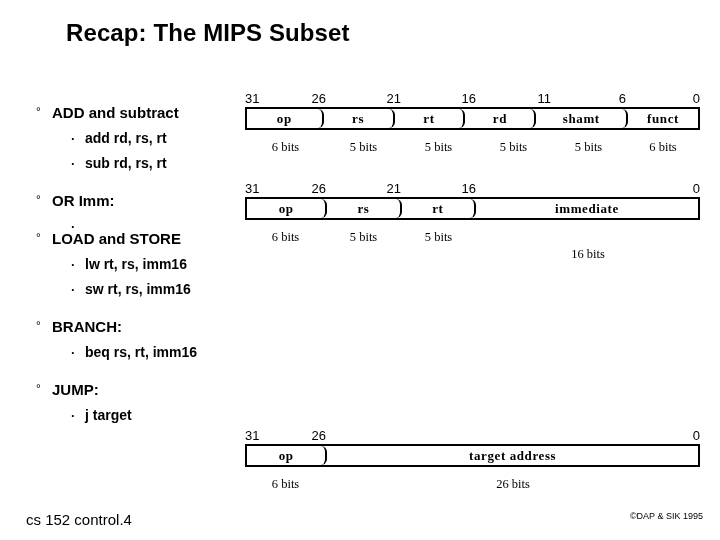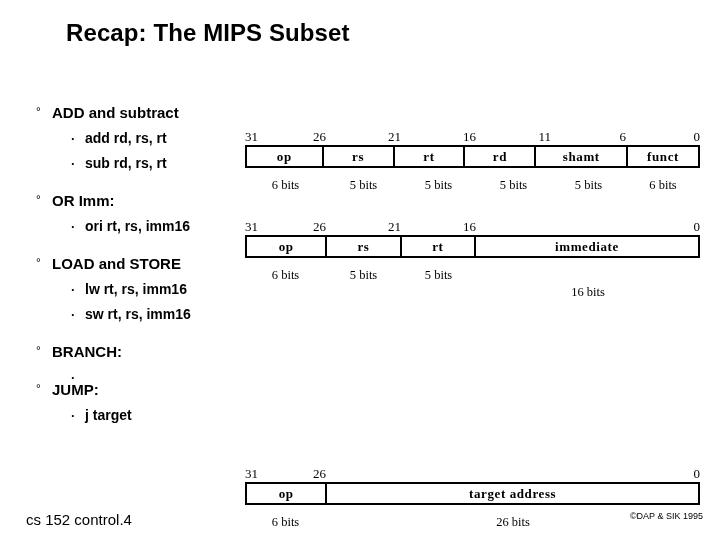--- a/index.html
+++ b/index.html
@@ -69,24 +69,23 @@
   }
   .grp-gap { height: 12px; }
 
   
   .fmt {
     position: absolute;
   }
   .fmt-bits {
     position: relative;
     height: 16px;
-    font-family: Liberation Serif, serif;
+    font-family: Liberation Sans, sans-serif;
     font-size: 13px;
     color: #000;
-    margin-top: 38px;
   }
   .fmt-bits span {
     position: absolute;
     top: 0;
     white-space: nowrap;
   }
   .fmt-row {
     display: flex;
     border: 2px solid #000;
     box-sizing: border-box;
@@ -98,20 +97,21 @@
     border-right: 2px solid #000;
     display: flex;
     align-items: center;
     justify-content: center;
     font-family: "Liberation Serif", serif;
     font-size: 13px;
     font-weight: bold;
     letter-spacing: 0.6px;
     overflow: hidden;
     white-space: nowrap;
+    border-radius: 6px;
   }
   .fmt-cell:last-child { border-right: none; }
   .fmt-widths {
     display: flex;
     height: 20px;
   }
   .fmt-width {
     box-sizing: border-box;
     display: flex;
     align-items: center;
@@ -162,21 +162,20 @@
   </div>
 
   <div class="grp-gap"></div>
 
   <div class="bullet-l1">
     <span class="marker">°</span>
     <span>OR Imm:</span>
   </div>
   <div class="bullet-l2">
     <span class="marker">·</span>
-    <span>ori  rt, rs, imm16</span>
   </div>
 
   <div class="grp-gap"></div>
 
   <div class="bullet-l1">
     <span class="marker">°</span>
     <span>LOAD and STORE</span>
   </div>
   <div class="bullet-l2">
     <span class="marker">·</span>
@@ -188,20 +187,21 @@
   </div>
 
   <div class="grp-gap"></div>
 
   <div class="bullet-l1">
     <span class="marker">°</span>
     <span>BRANCH:</span>
   </div>
   <div class="bullet-l2">
     <span class="marker">·</span>
+    <span>beq rs, rt, imm16</span>
   </div>
 
   <div class="grp-gap"></div>
 
   <div class="bullet-l1">
     <span class="marker">°</span>
     <span>JUMP:</span>
   </div>
   <div class="bullet-l2">
     <span class="marker">·</span>

